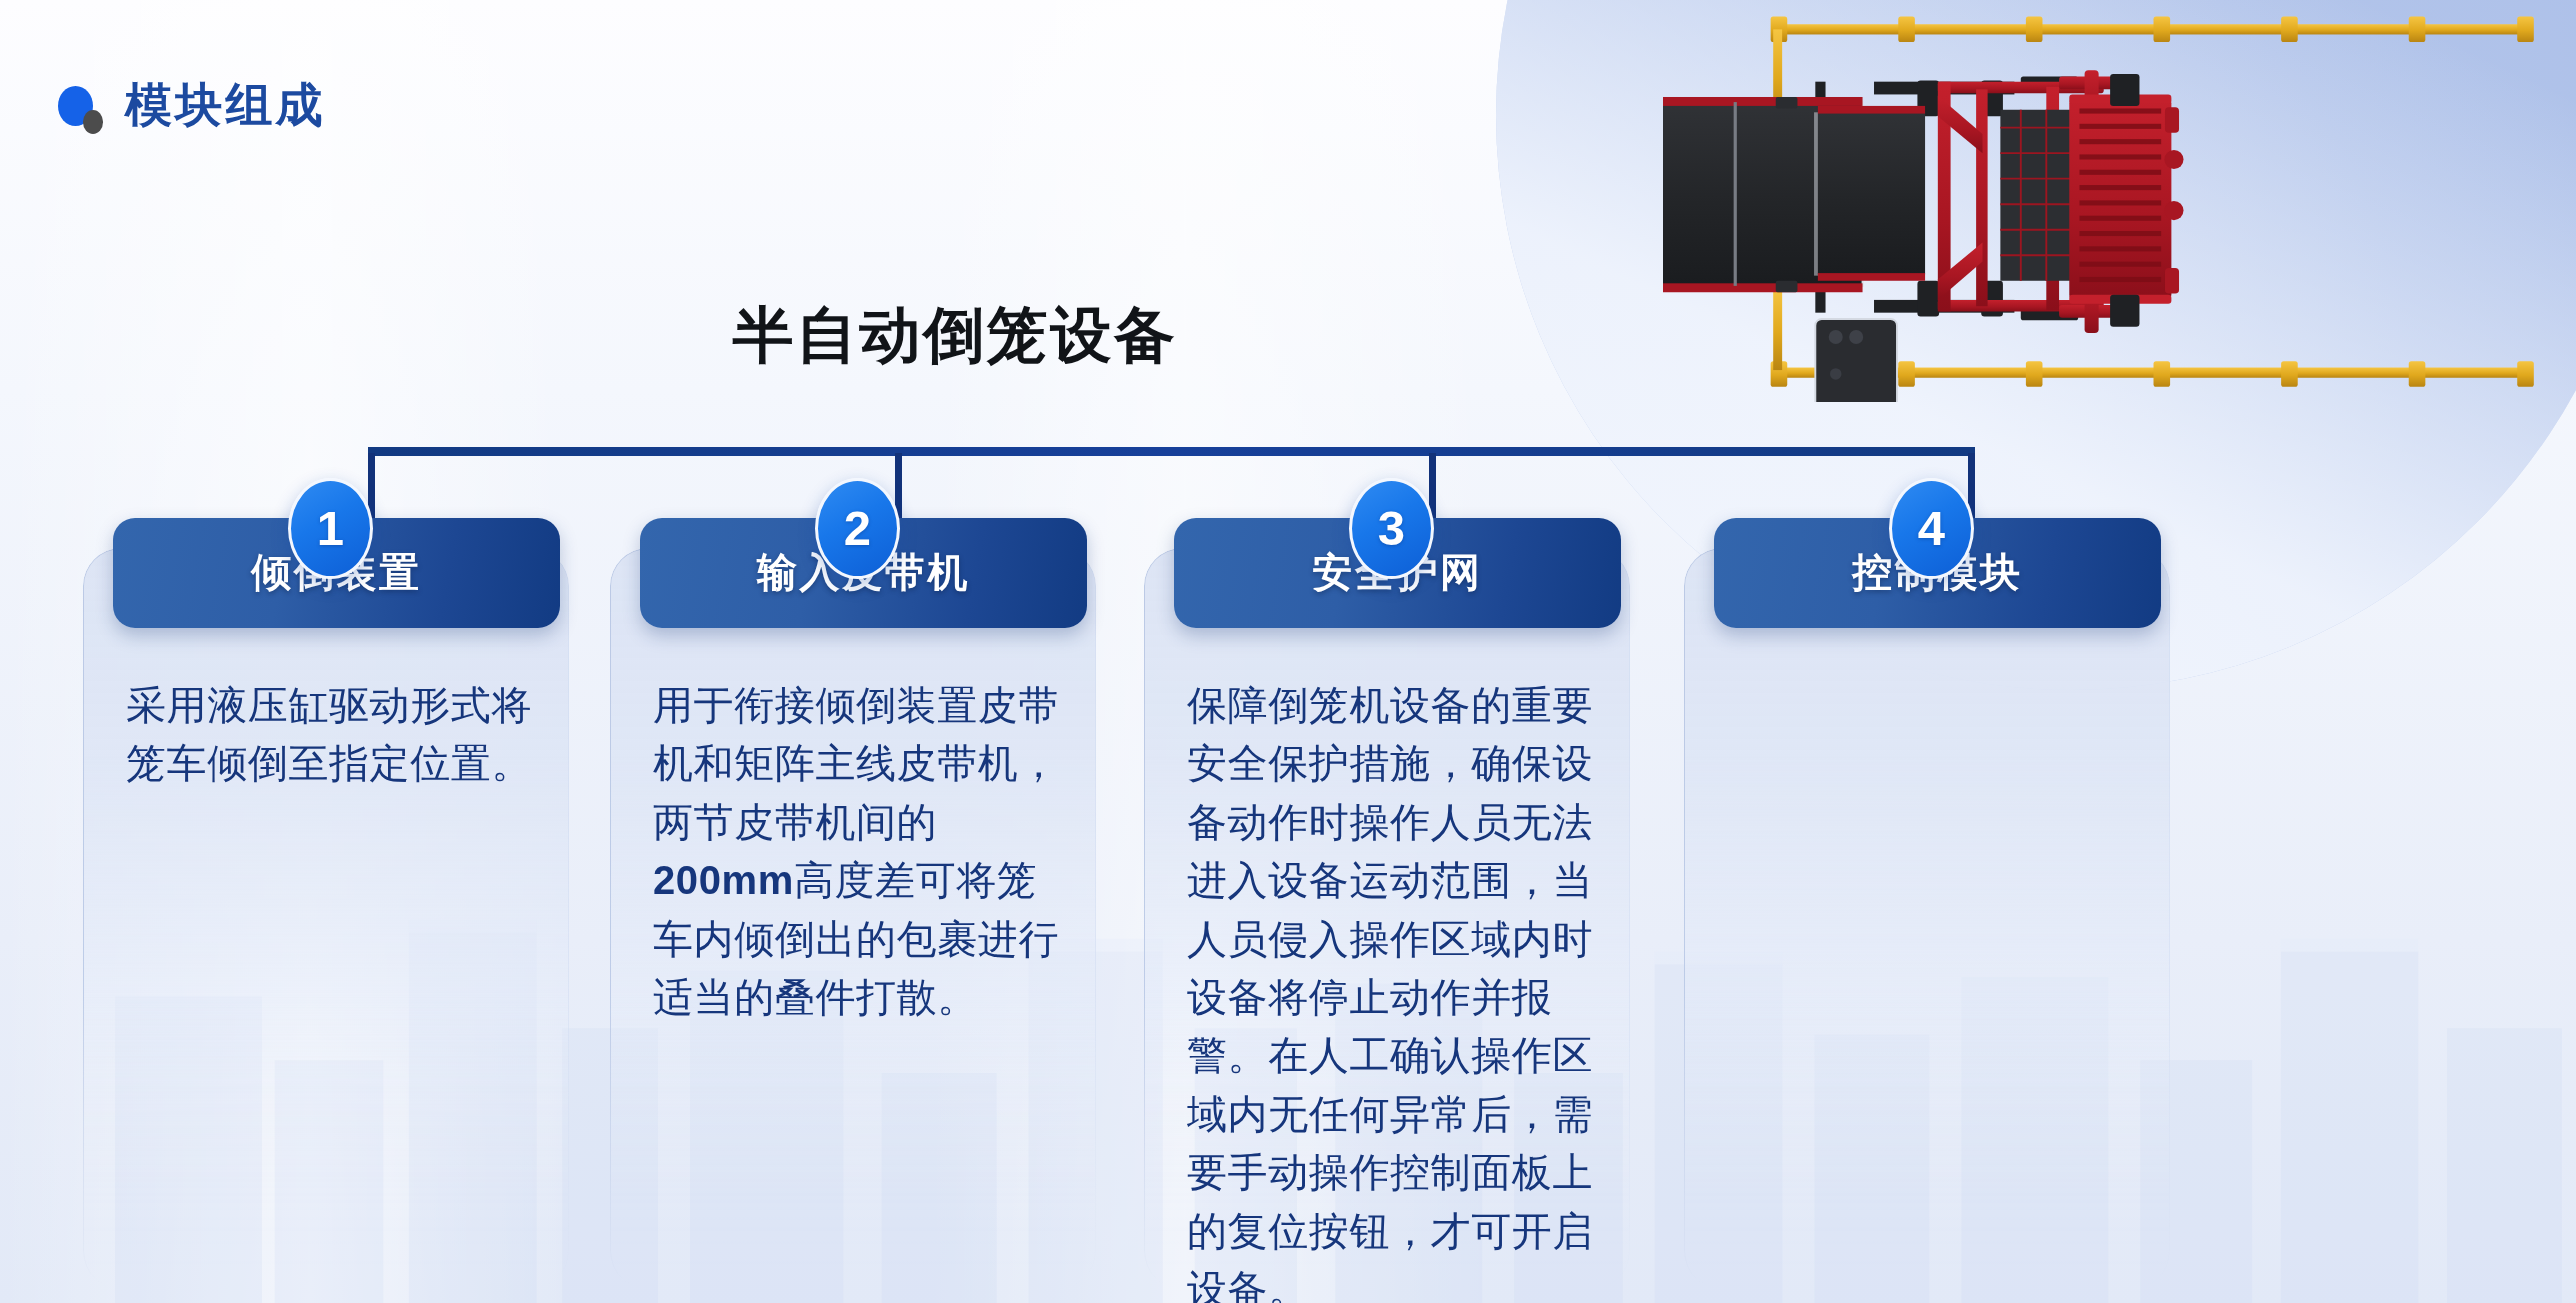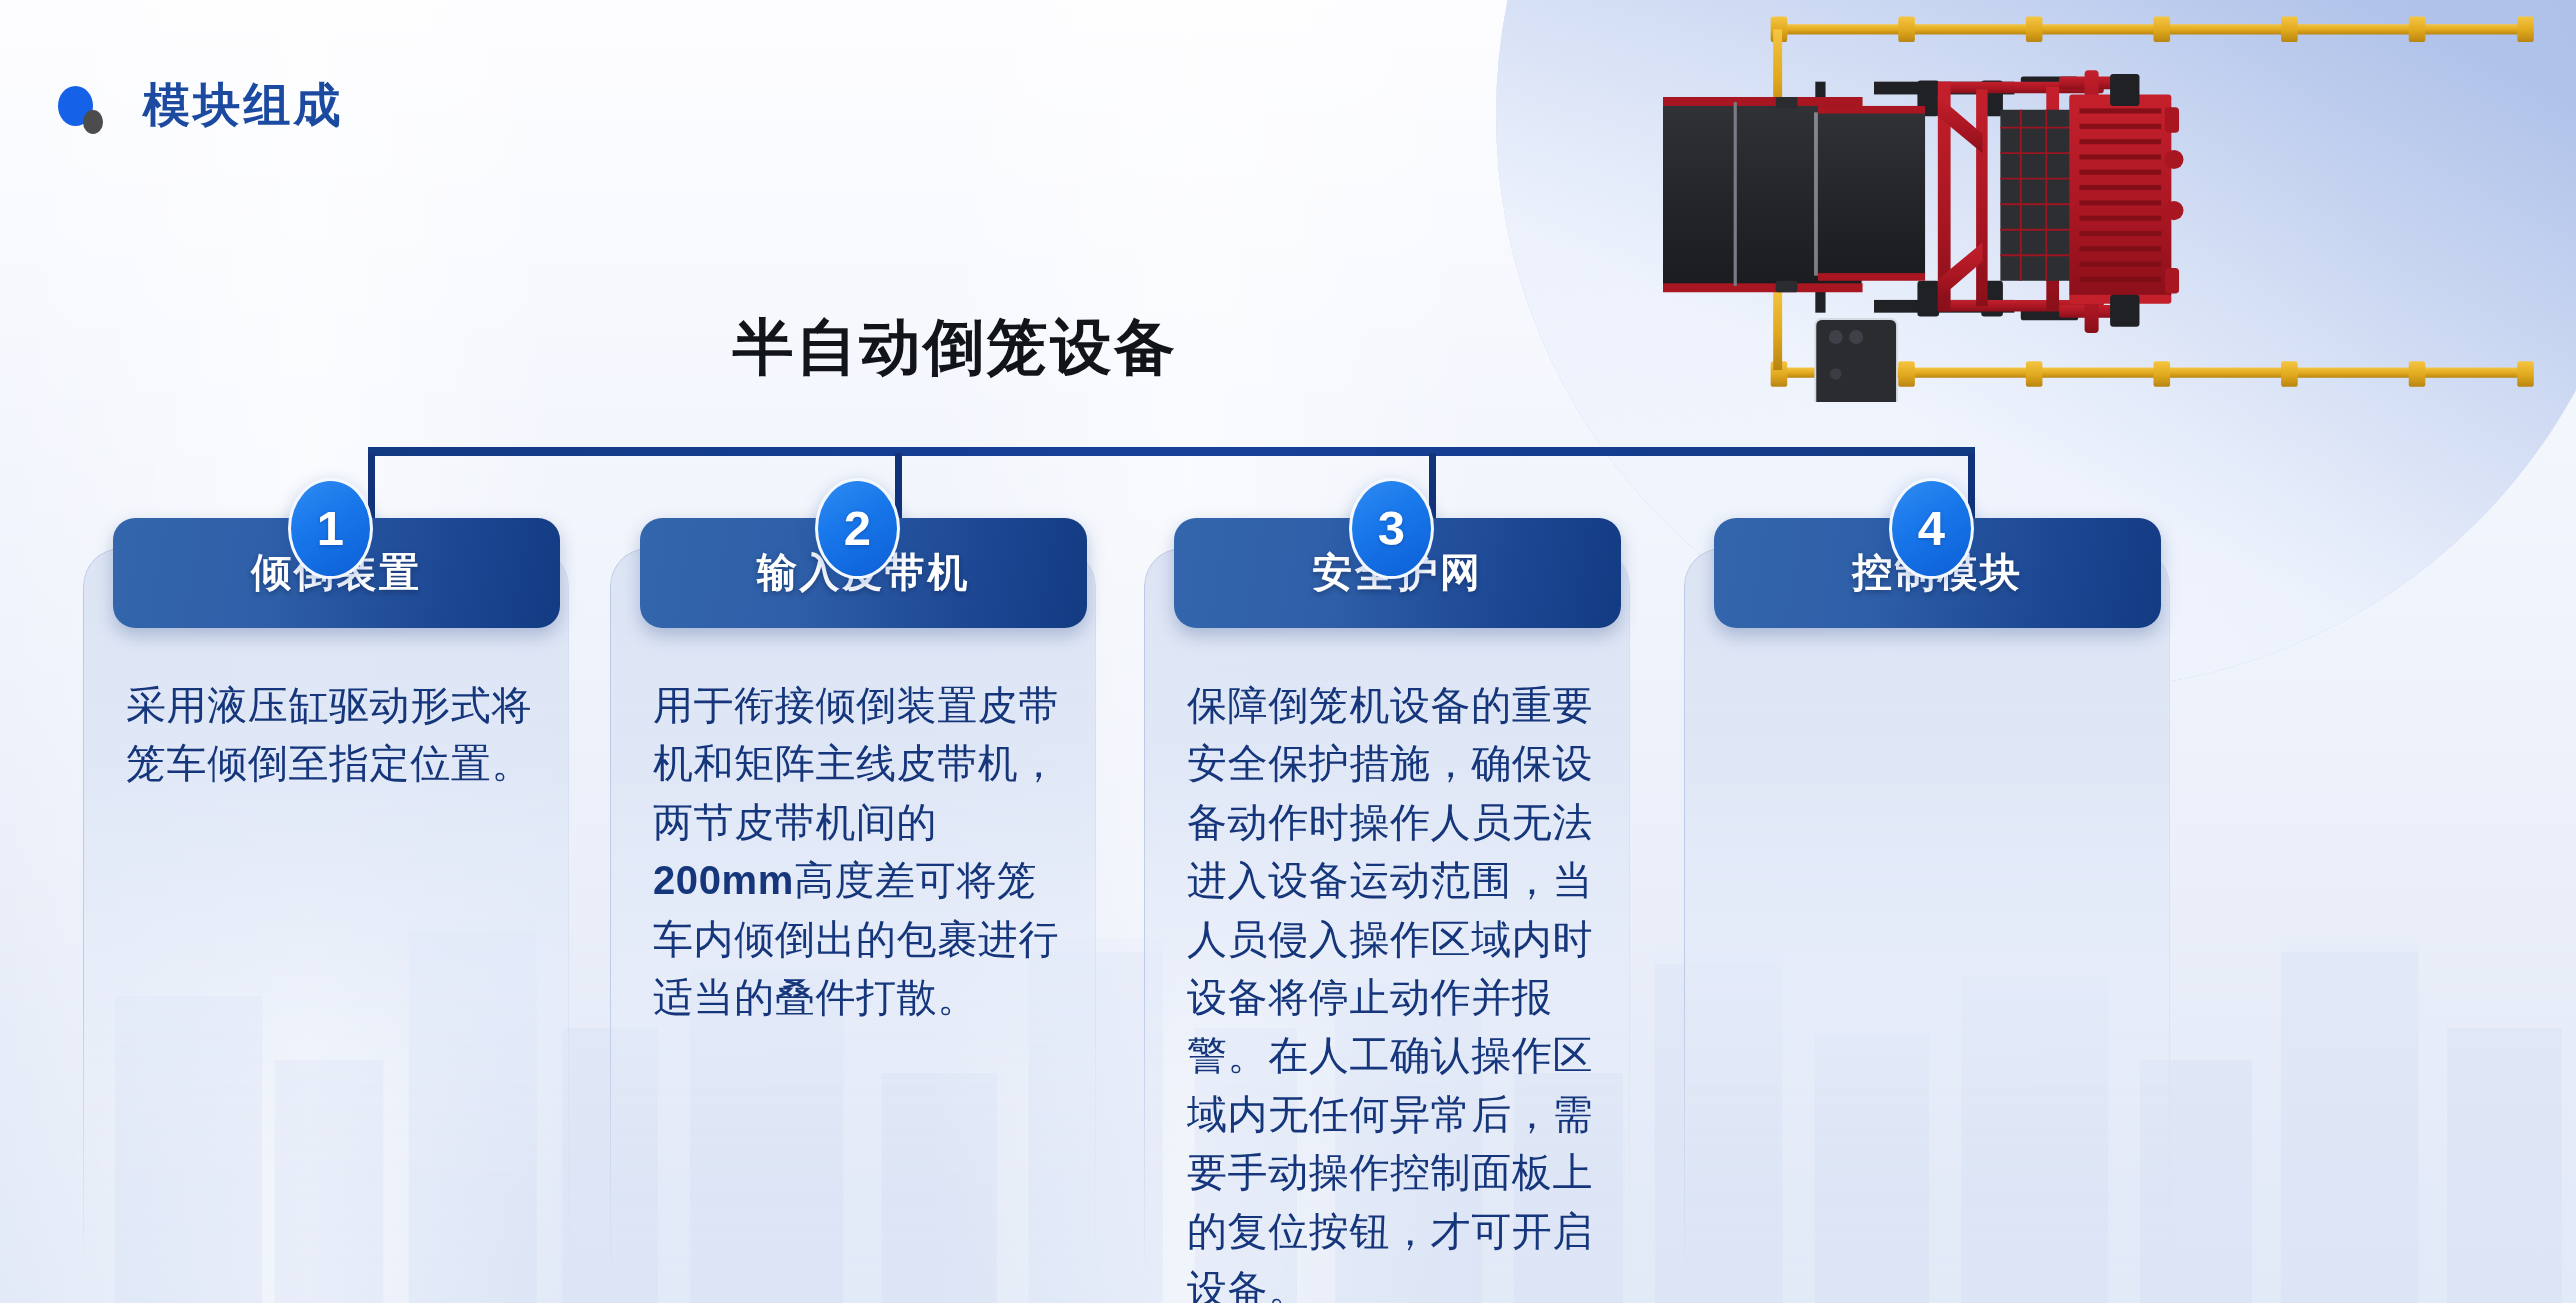--- a/index.html
+++ b/index.html
@@ -68,21 +68,20 @@
   }
 
   
   .header {
     position: absolute;
     left: 50px;
     top: 70px;
     display: flex;
     align-items: center;
     height: 70px;
-    gap: 18px;
   }
   .dot-group {
     position: relative;
     width: 75px;
     height: 61px;
   }
   .dot-blue {
     position: absolute;
     left: 7.7px;
     top: 11.5px;
@@ -112,21 +111,20 @@
   .main-title {
     position: absolute;
     left: 0;
     top: 295px;
     width: 1910px;
     text-align: center;
     font-size: 61px;
     font-weight: bold;
     color: #111418;
     letter-spacing: 2.6px;
-    margin-top: 12px;
   }
 
   
   .connector {
     position: absolute;
     left: 368px;
     top: 447px;
     width: 1607px;
     height: 89px;
   }

